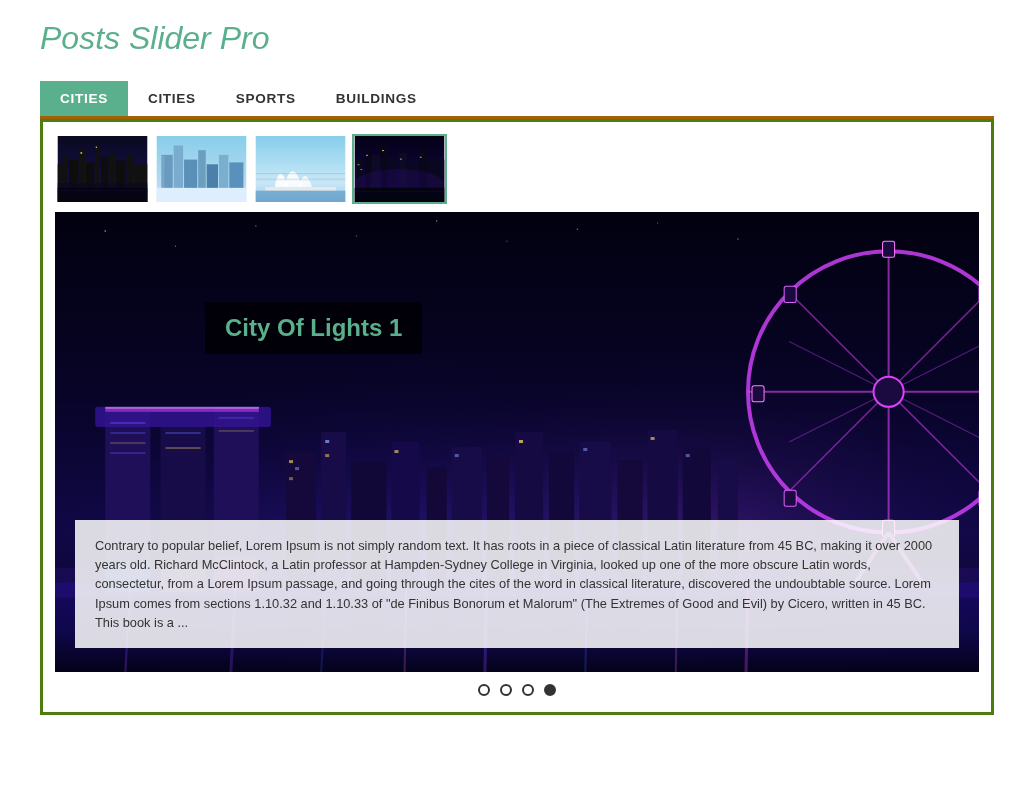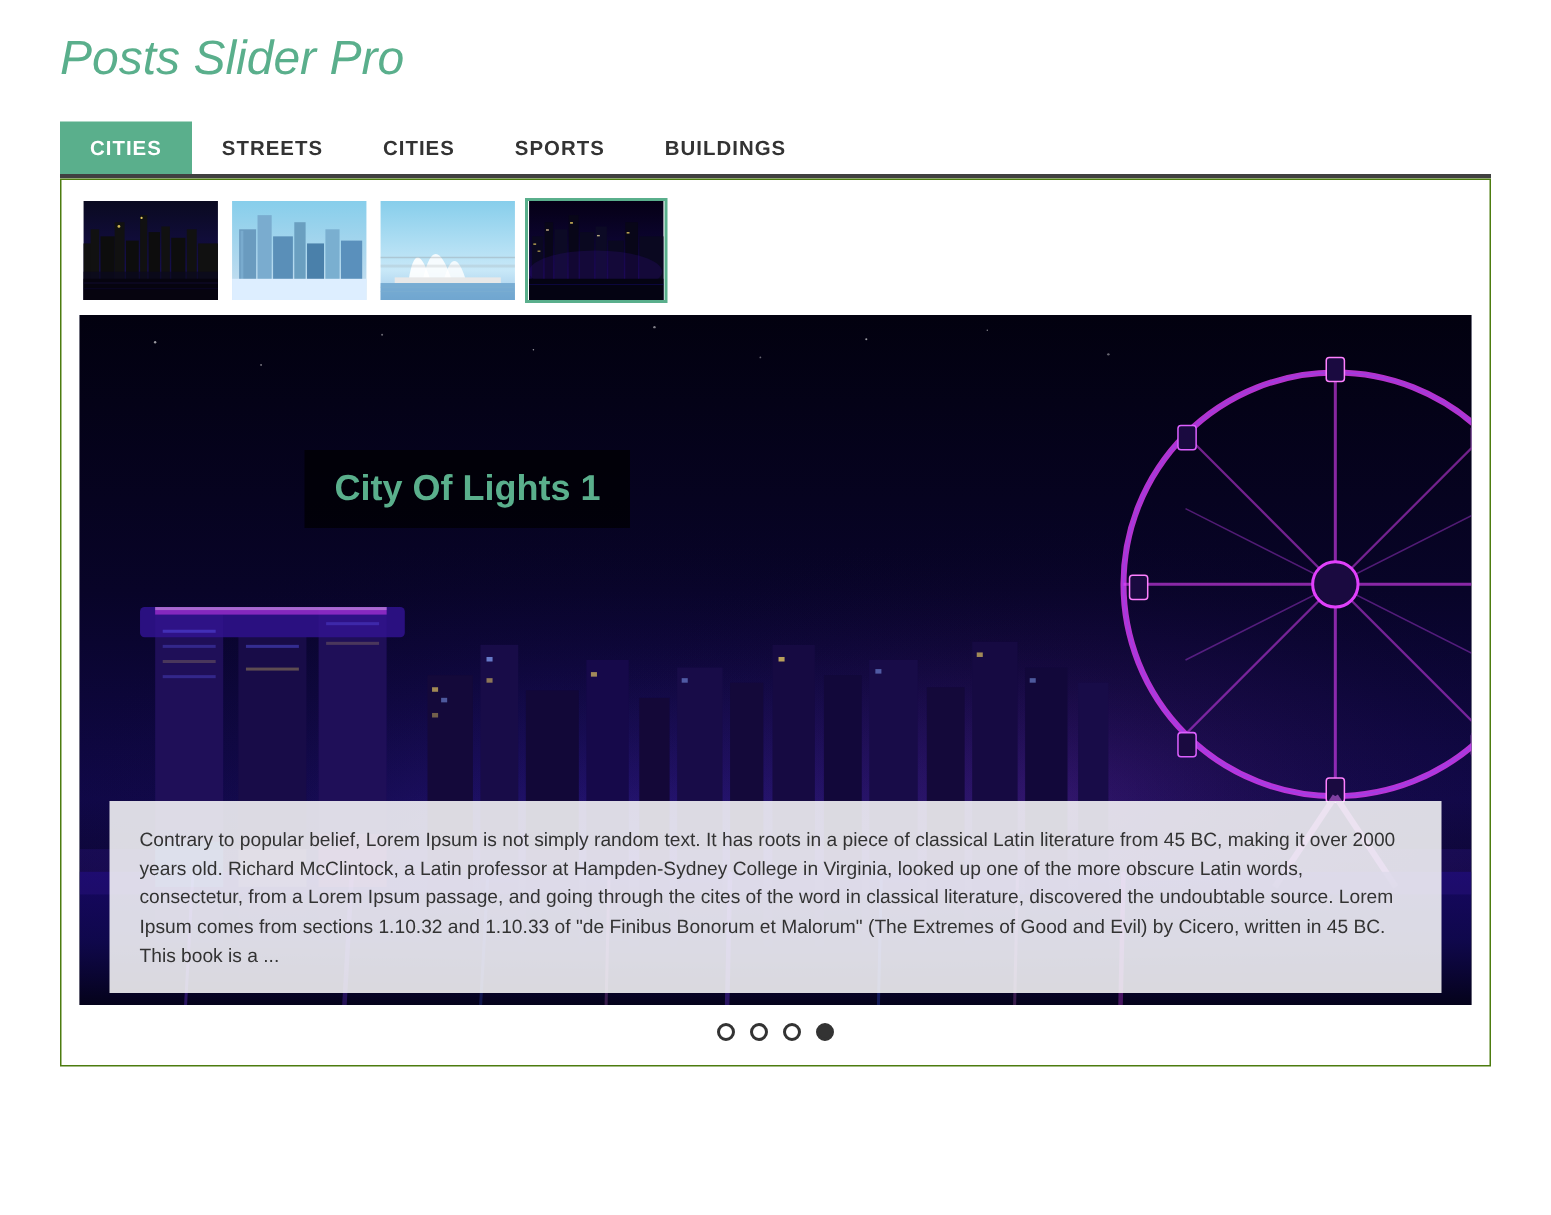--- a/index.html
+++ b/index.html
@@ -20,21 +20,21 @@
       font-weight: 300;
       color: #5aaf8c;
       margin-bottom: 24px;
       font-style: italic;
     }
 
     
     .nav-tabs {
       display: flex;
       align-items: stretch;
-      border-bottom: 3px solid #404040;
+      border-bottom: 3px solid #a16207;
       margin-bottom: 0;
     }
 
     .nav-tab {
       padding: 10px 20px;
       font-size: 0.85rem;
       font-weight: bold;
       letter-spacing: 0.05em;
       cursor: pointer;
       color: #333;
@@ -42,21 +42,21 @@
       background: transparent;
     }
 
     .nav-tab.active {
       background: #5aaf8c;
       color: #fff;
     }
 
     
     .slider-container {
-      border: 1px solid #4d7c0f;
+      border: 3px solid #4d7c0f;
       padding: 12px;
       background: #fff;
     }
 
     
     .thumbnails {
       display: flex;
       gap: 4px;
       margin-bottom: 8px;
     }
@@ -97,21 +97,21 @@
       background: rgba(0, 0, 0, 0.7);
       padding: 12px 20px;
       color: #5aaf8c;
       font-size: 1.5rem;
       font-weight: bold;
     }
 
     
     .slide-desc-box {
       position: absolute;
-      bottom: 8px;
+      bottom: 24px;
       left: 0;
       right: 0;
       margin: 0 20px;
       background: rgba(255, 255, 255, 0.85);
       padding: 16px 20px;
       font-size: 0.8rem;
       line-height: 1.5;
       color: #333;
     }
 
@@ -147,21 +147,20 @@
   </style>
 </head>
 <body>
 
 <div class="page-wrapper">
 
   <h1 class="page-title">Posts Slider Pro</h1>
 
   <nav class="nav-tabs">
     <button class="nav-tab active">CITIES</button>
-    <button class="nav-tab">STREETS</button>
     <button class="nav-tab">CITIES</button>
     <button class="nav-tab">SPORTS</button>
     <button class="nav-tab">BUILDINGS</button>
   </nav>
 
   <div class="slider-container">
 
     <div class="thumbnails">
 
       <div class="thumbnail">

